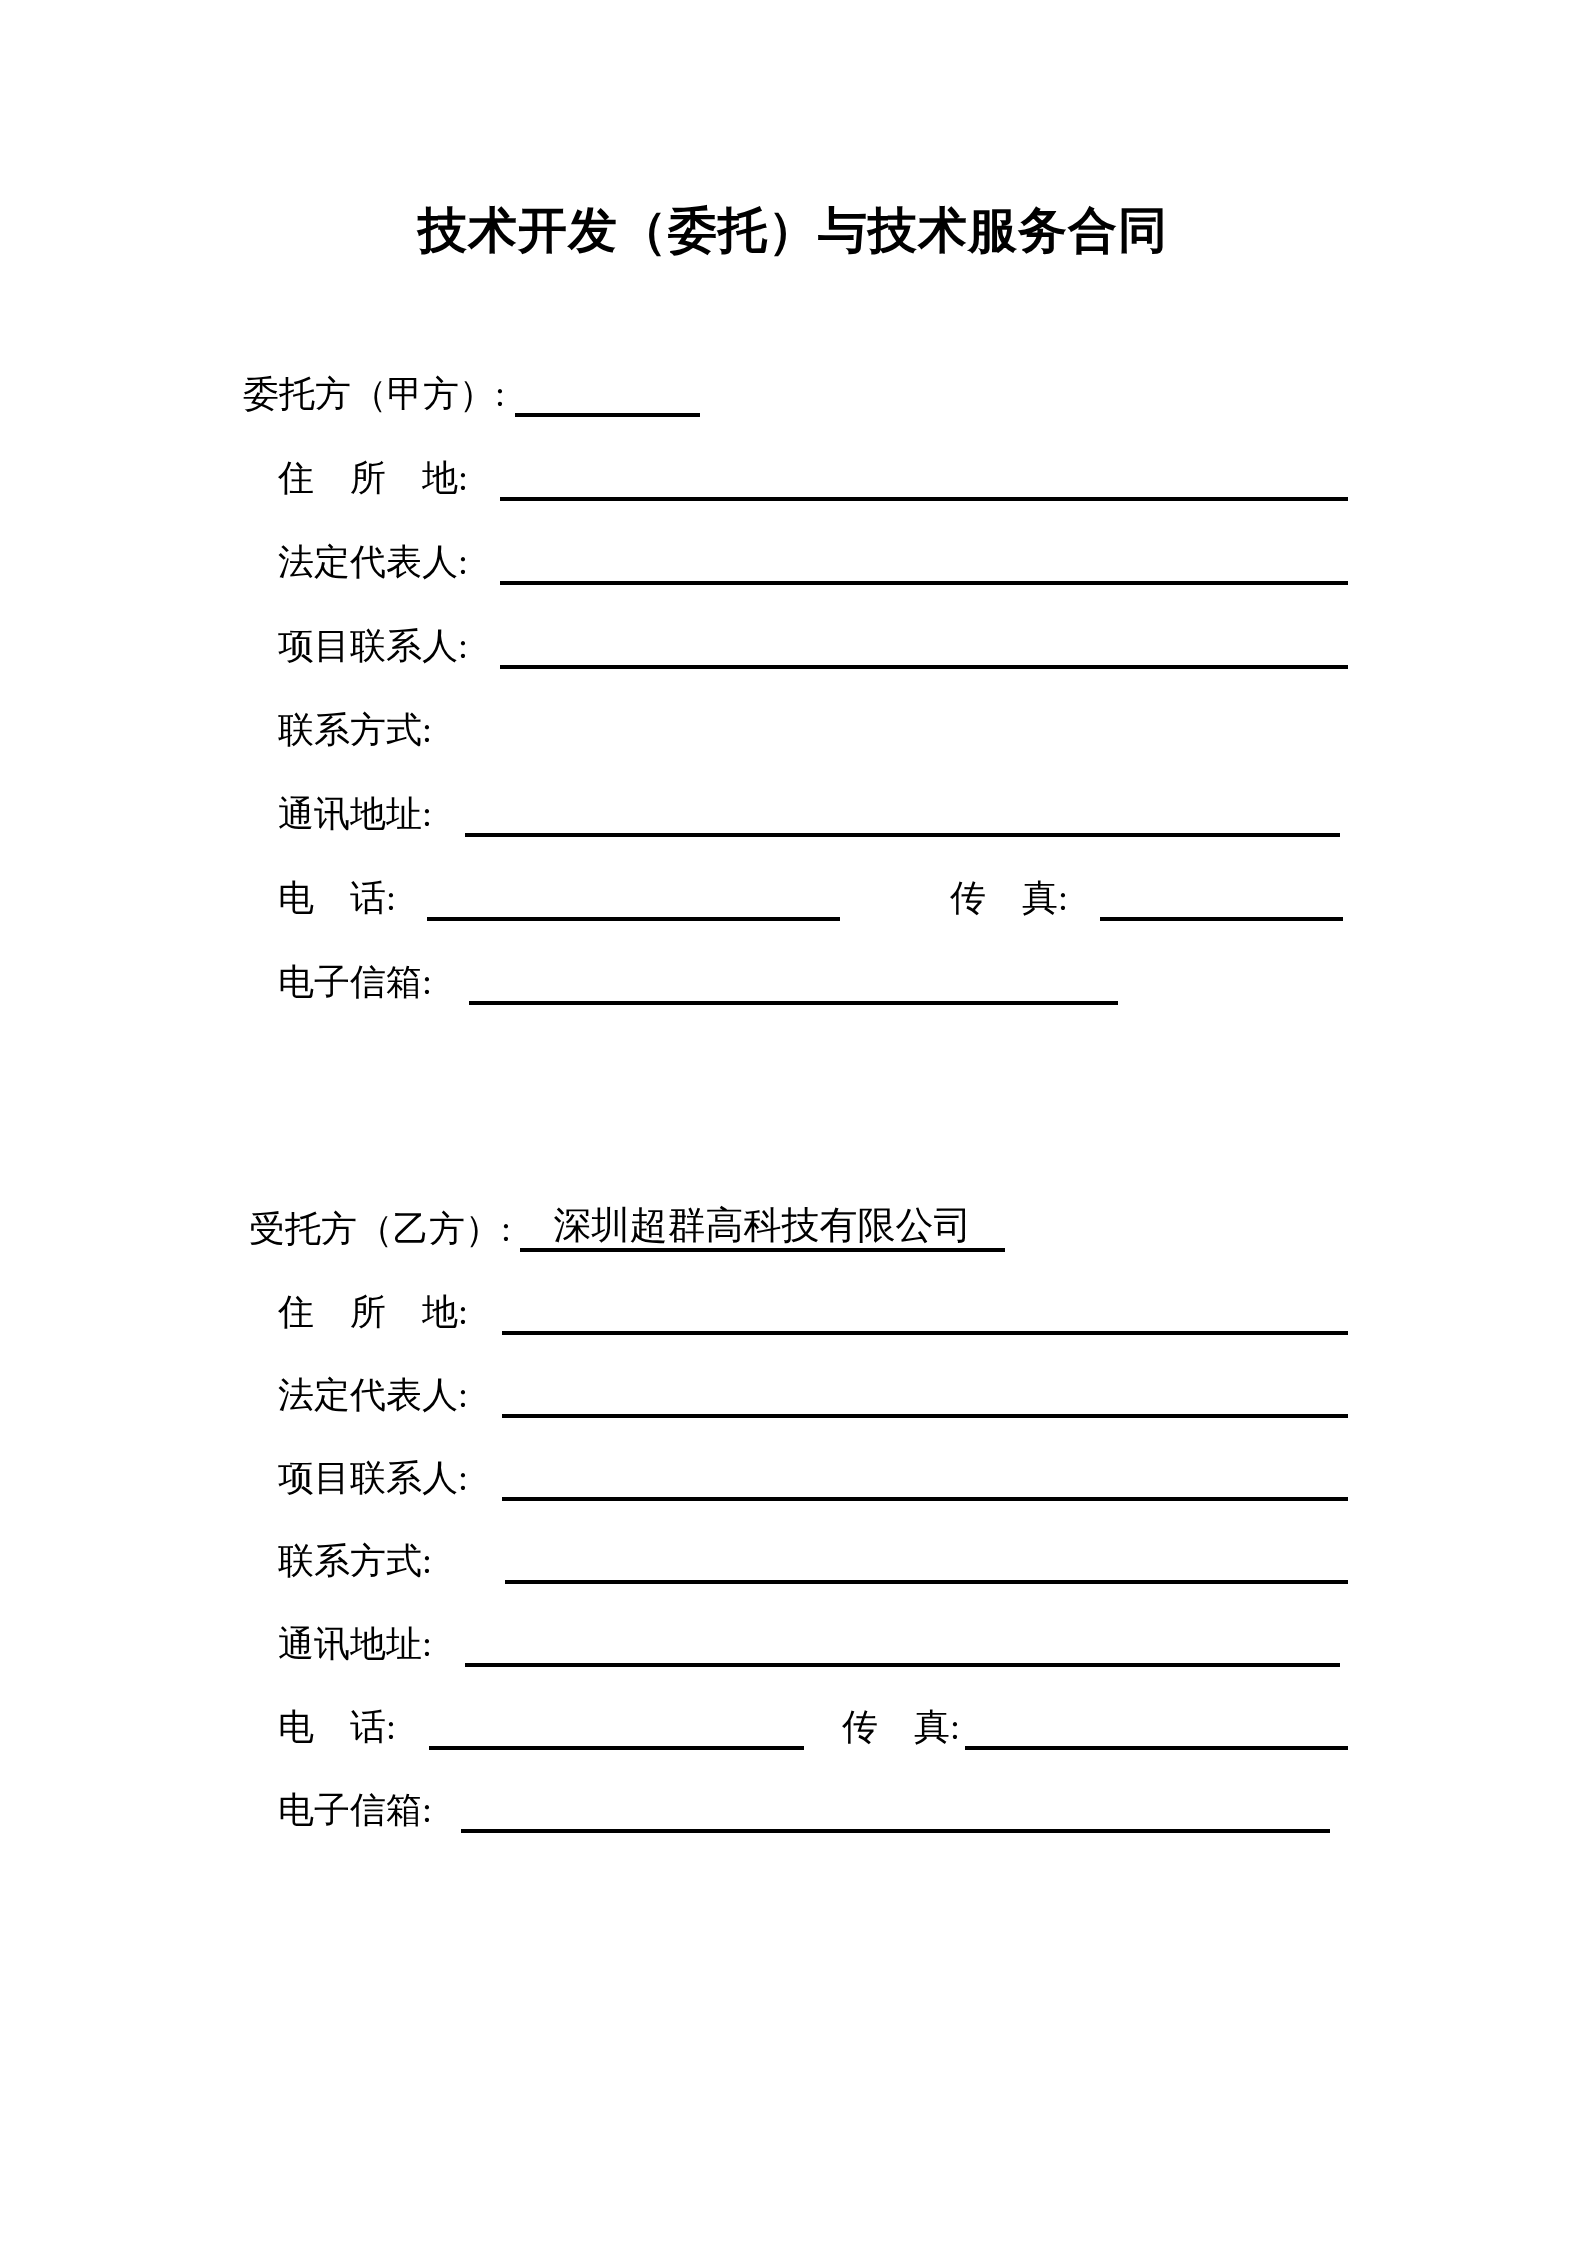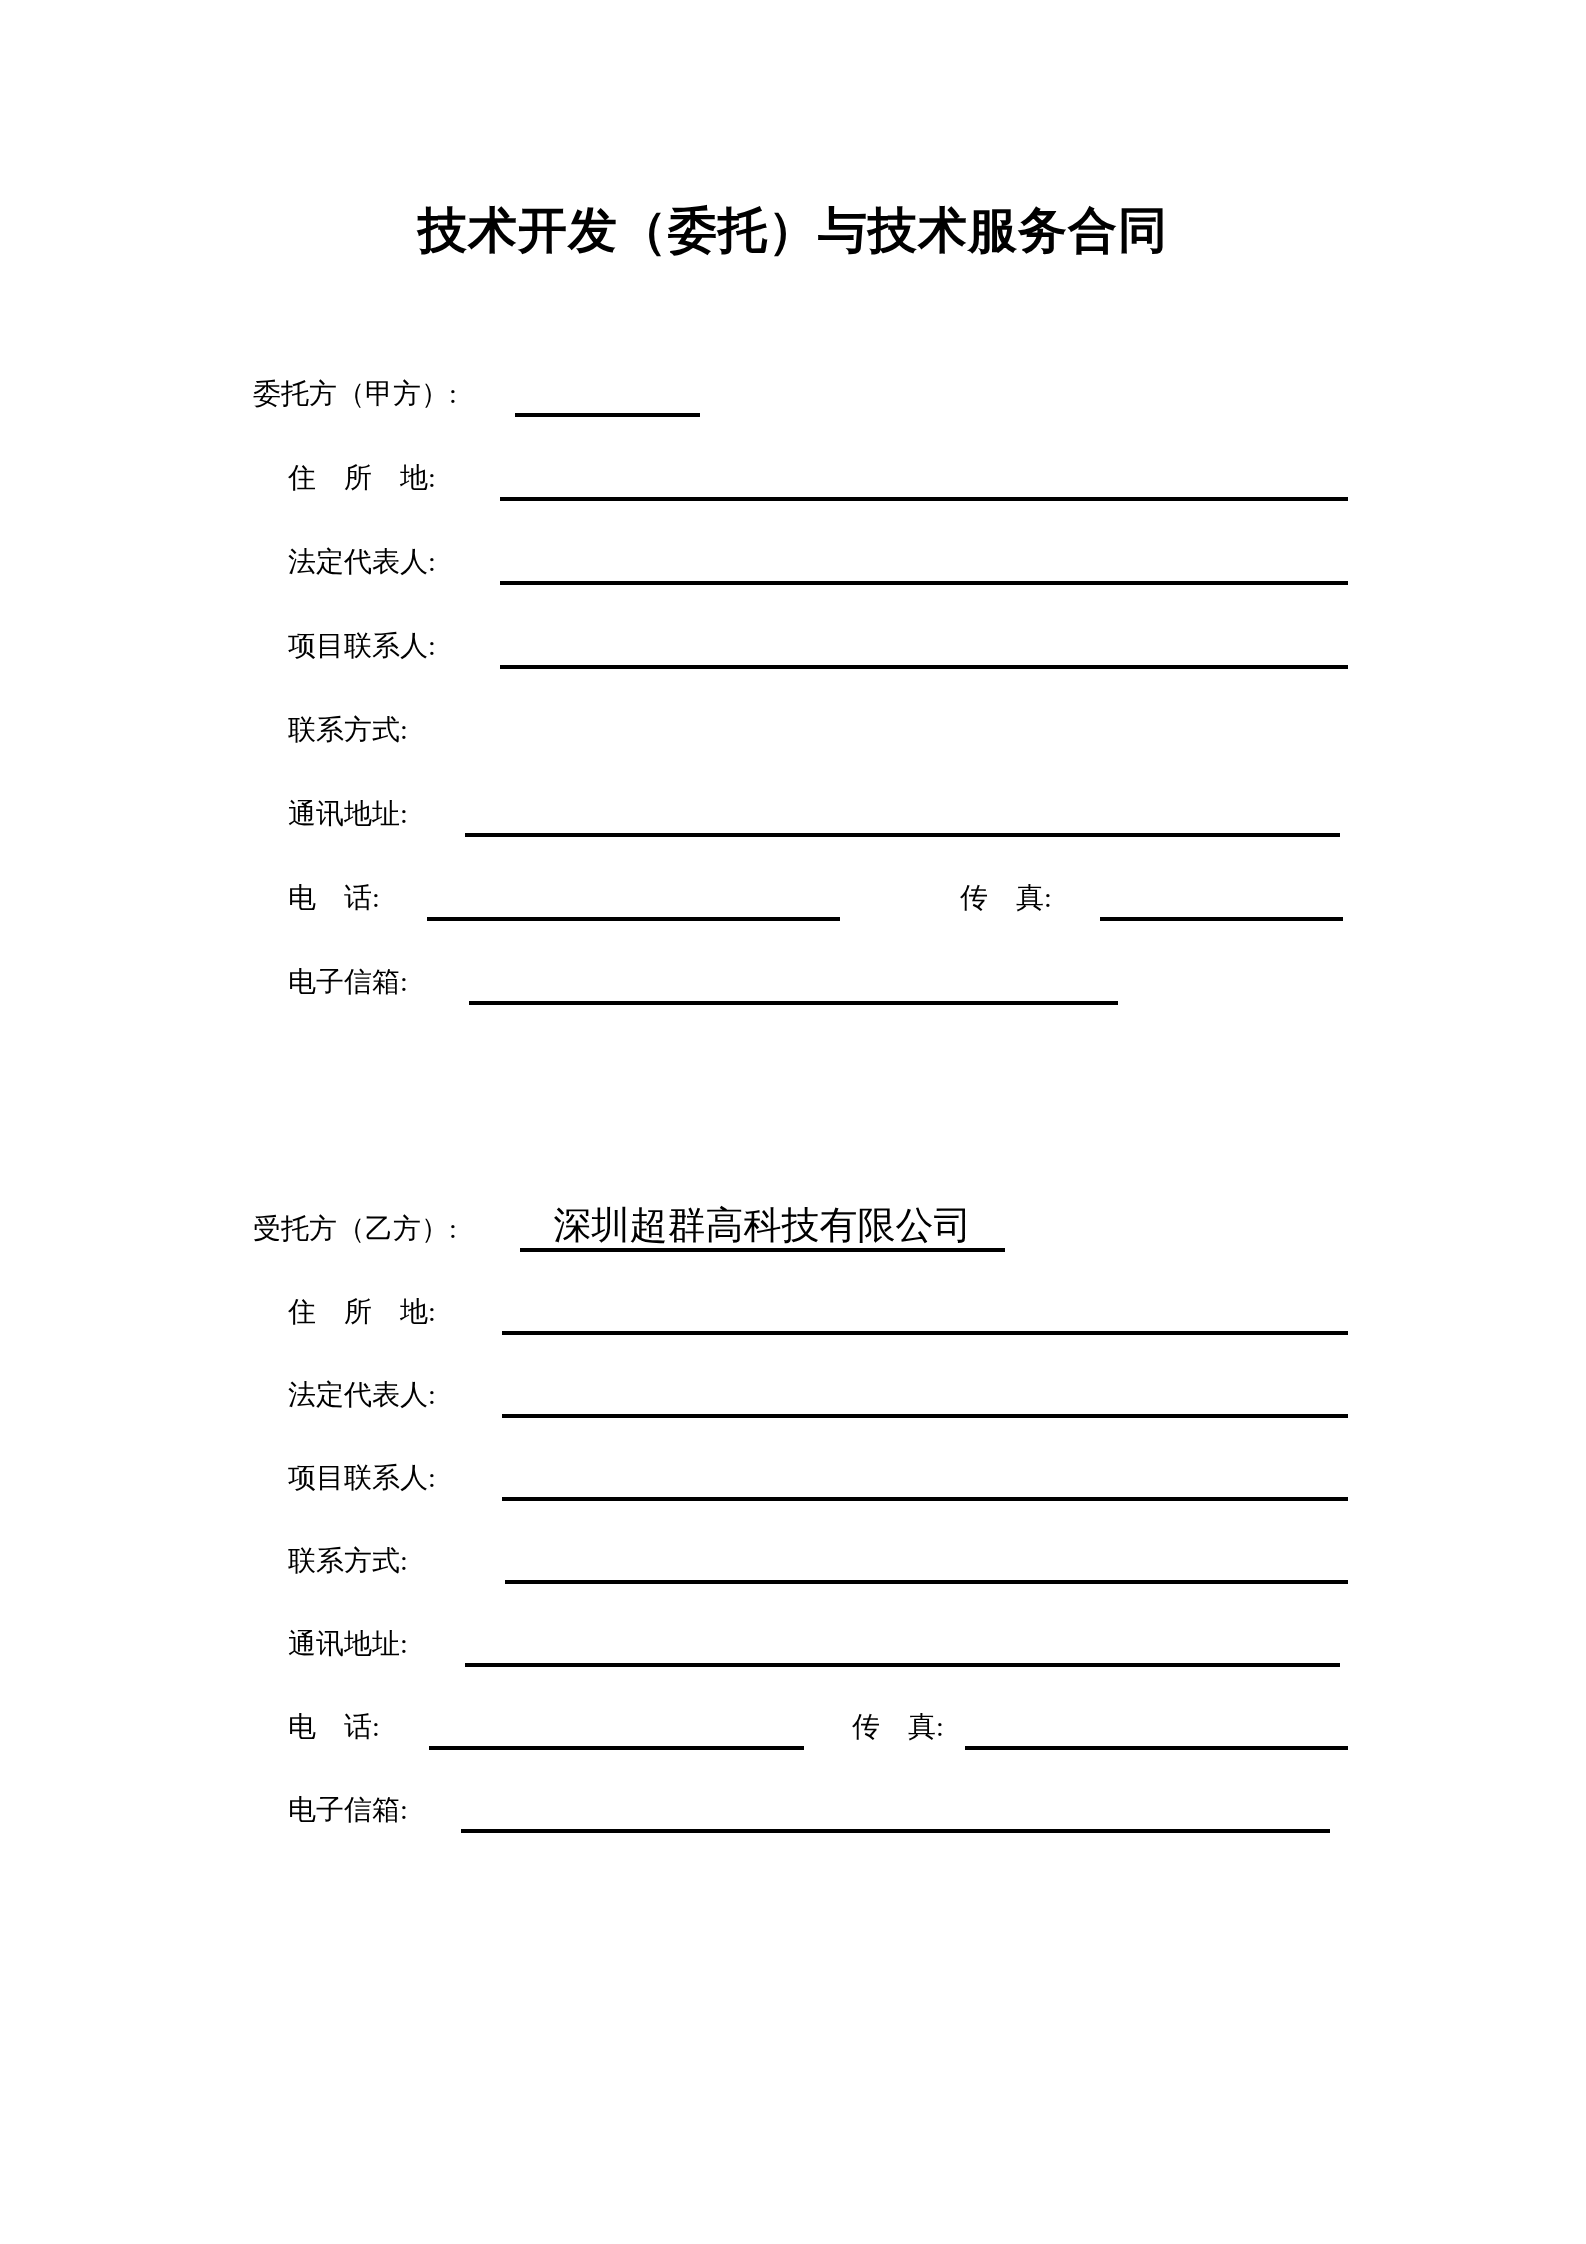--- a/index.html
+++ b/index.html
@@ -13,24 +13,23 @@
   }
   .title{
     position:absolute;top:204px;left:0;width:1586px;
     text-align:center;
     font-size:49px;line-height:54px;font-weight:bold;
     letter-spacing:1px;
     white-space:pre;
   }
   .lbl{
     position:absolute;
-    font-size:28px;line-height:44px;height:44px;
+    font-size:36px;line-height:44px;height:44px;
     white-space:pre;
     color:#000000;
-    margin-left:10px;
   }
   .line{
     position:absolute;
     height:0;
     border-top:4px solid #000000;
   }
   .company{
     position:absolute;
     top:1202px;left:520px;width:485px;
     text-align:center;
@@ -66,21 +65,21 @@
     <div class="lbl" style="left:278px;top:876px">电　话:</div>
     <div class="line" style="left:427px;top:917px;width:413px"></div>
     <div class="lbl" style="left:950px;top:876px">传　真:</div>
     <div class="line" style="left:1100px;top:917px;width:243px"></div>
 
     <div class="lbl" style="left:278px;top:960px">电子信箱:</div>
     <div class="line" style="left:469px;top:1001px;width:649px"></div>
   </div>
 
   <div>
-    <div class="lbl" style="left:243px;top:1207px">受托方（乙方）:</div>
+    <div class="lbl" style="left:249px;top:1207px">受托方（乙方）:</div>
     <div class="line" style="left:520px;top:1248px;width:485px"></div>
     <div class="company">深圳超群高科技有限公司</div>
 
     <div class="lbl" style="left:278px;top:1290px">住　所　地:</div>
     <div class="line" style="left:502px;top:1331px;width:846px"></div>
 
     <div class="lbl" style="left:278px;top:1373px">法定代表人:</div>
     <div class="line" style="left:502px;top:1414px;width:846px"></div>
 
     <div class="lbl" style="left:278px;top:1456px">项目联系人:</div>

